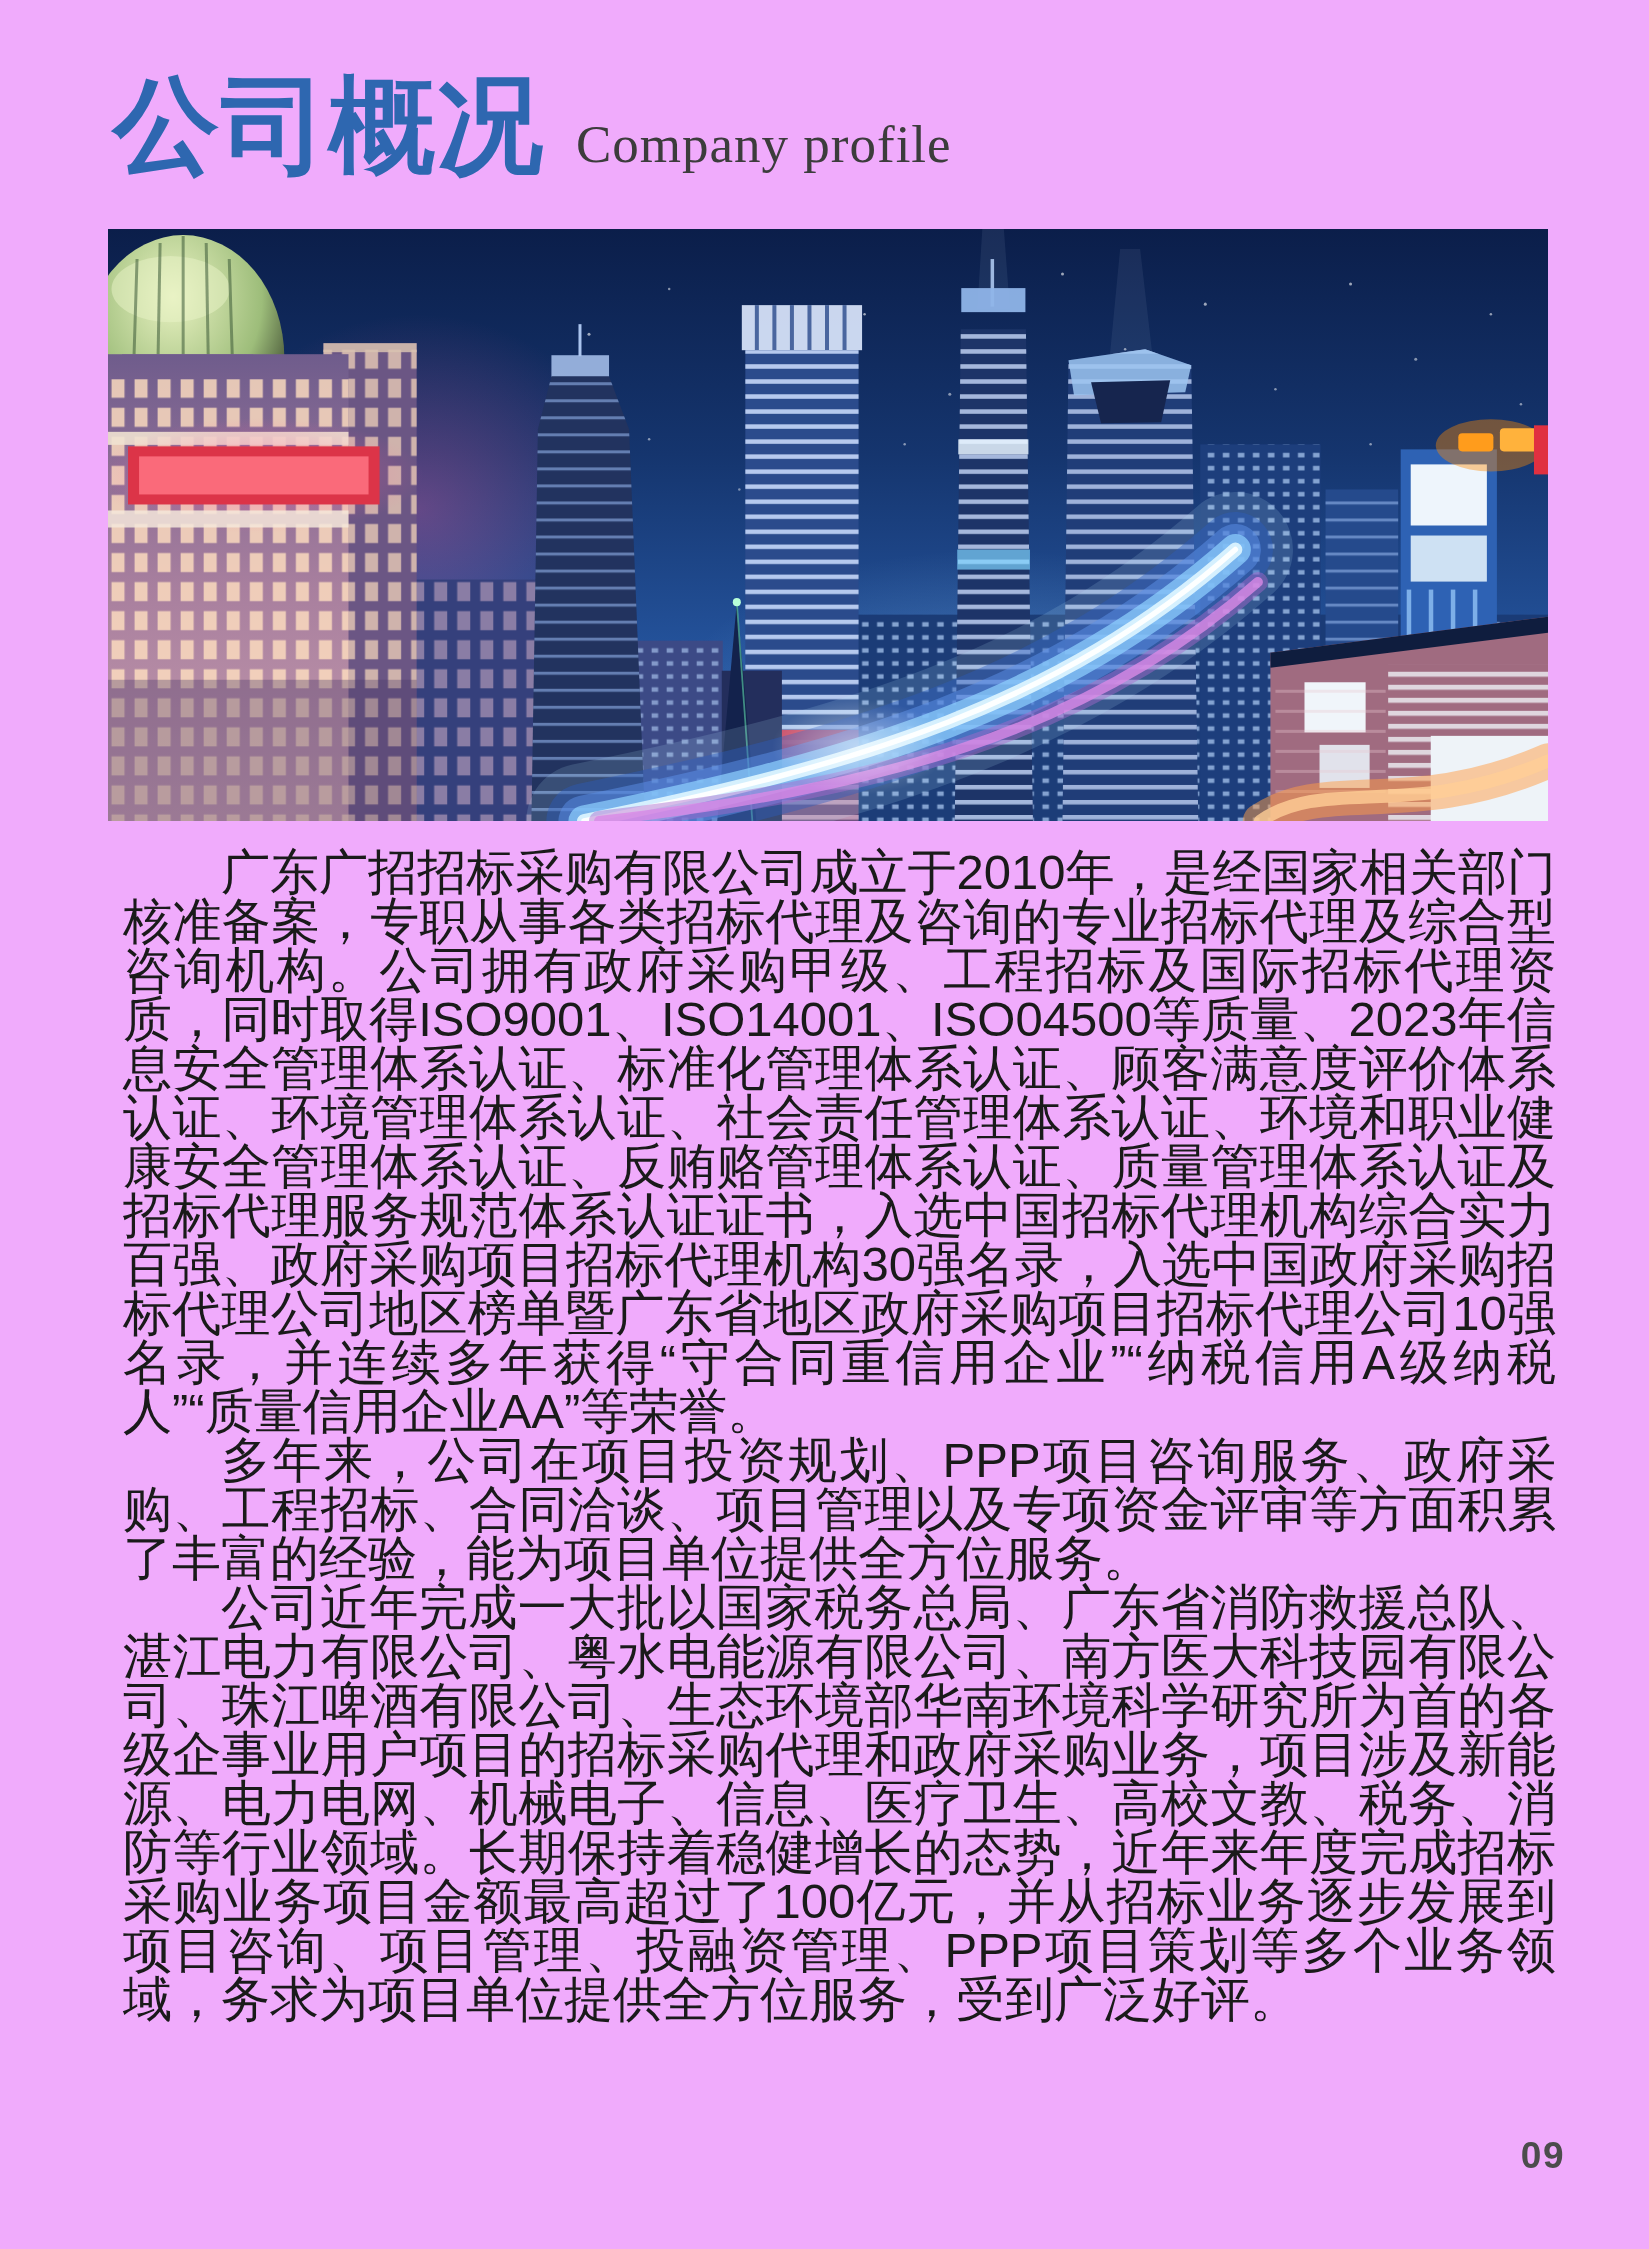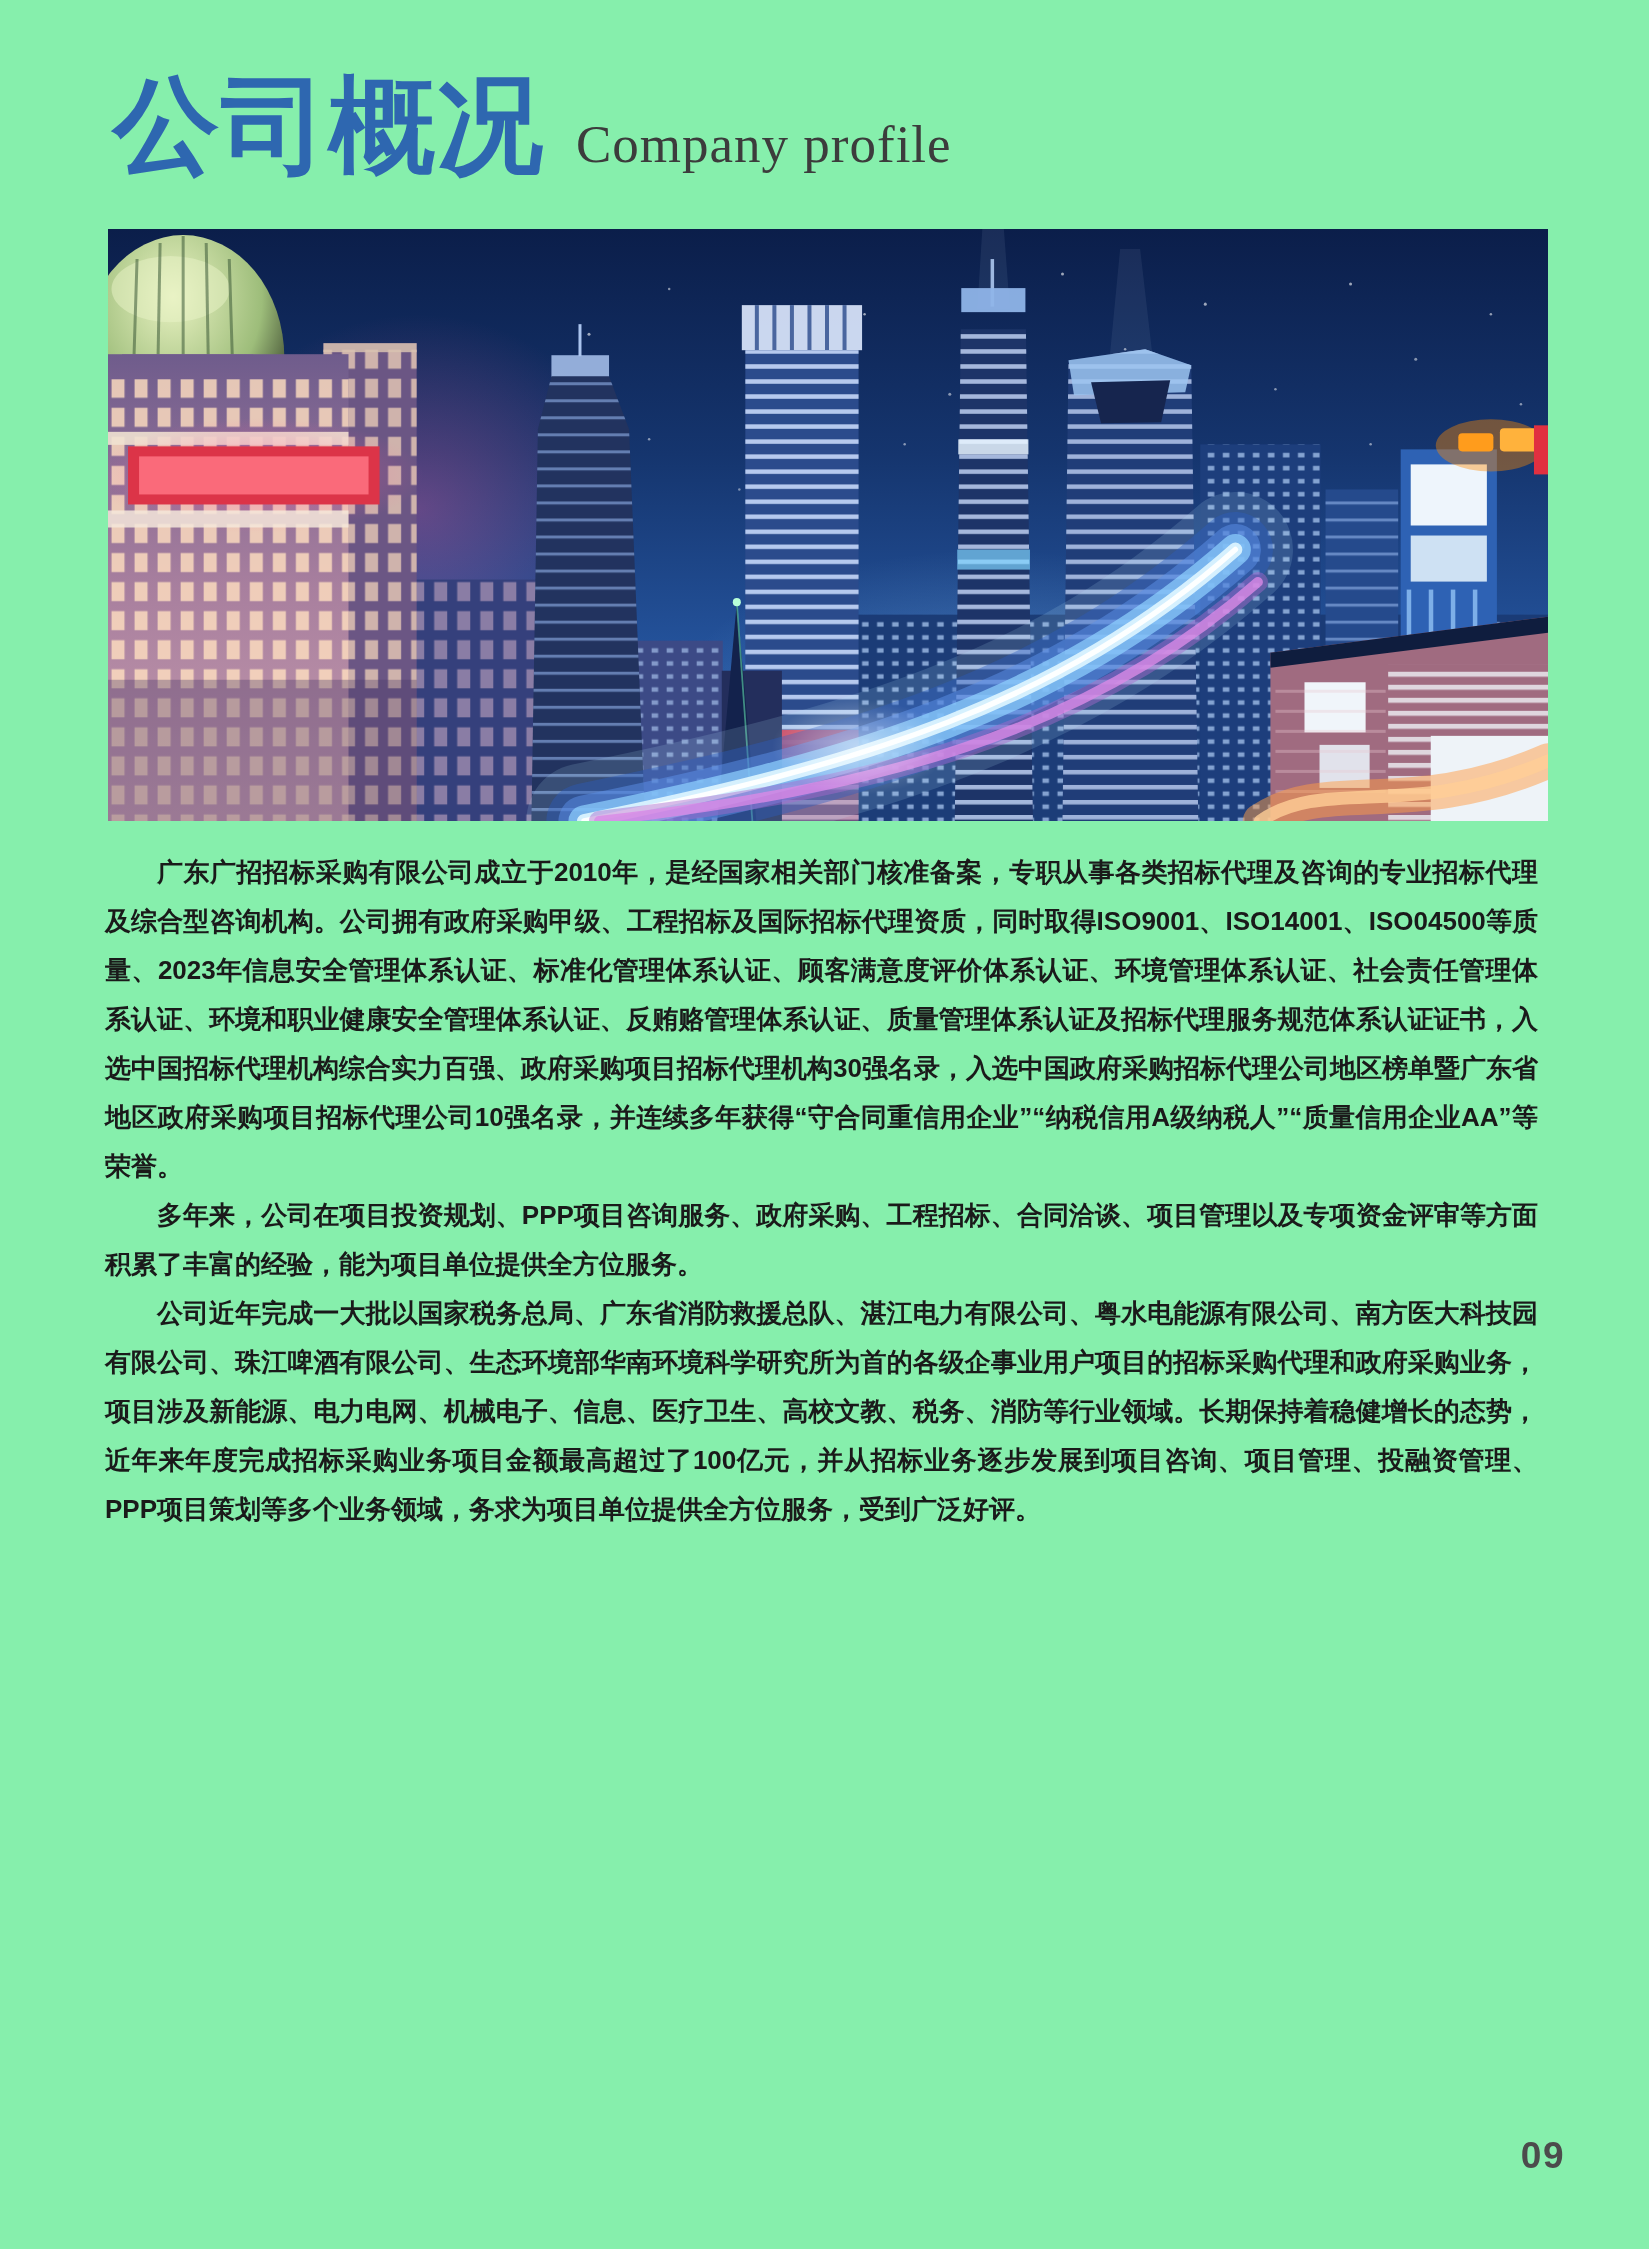--- a/index.html
+++ b/index.html
@@ -1,19 +1,19 @@
 <!DOCTYPE html>
 <html style="--title-blue: #2e67b0; --title-en-gray: #3c3c3c; --body-text: #1a1a1a; --page-number-gray: #4c4c4c;font-size:8px"><head>
 <meta charset="utf-8">
 <style>
   html,body{margin:0;padding:0;background:#ffffff;}
   .page{
     position:relative;
     width:1649px;height:2250px;
-    background:#86efac;
+    background:#f0abfc;
     overflow:hidden;
     font-family:"Liberation Sans", sans-serif;
   }
   .title-row{
     position:absolute;left:113px;top:74px;
     display:flex;align-items:baseline;gap:31px;
     white-space:nowrap;
   }
   .title-cn{
     font-family:"Liberation Serif", serif;
@@ -30,23 +30,23 @@
     letter-spacing:1px;
     color:var(--title-en-gray,#3c3c3c);
     line-height:1;
   }
   .hero{
     position:absolute;left:108px;top:229px;
     width:1440px;height:592px;margin:0;padding:0;
   }
   .hero svg{display:block;width:100%;height:100%;}
   .content{
-    position:absolute;left:105px;top:848px;width:1433px;
-    font-size:26px;line-height:49px;
-    font-weight:bold;
+    position:absolute;left:123px;top:848px;width:1433px;
+    font-size:49px;line-height:49px;
+    font-weight:normal;
     color:var(--body-text,#1a1a1a);
     text-align:justify;
   }
   .content p{margin:0;text-indent:2em;}
   .page-number{
     position:absolute;top:2135px;right:84px;
     font-size:37px;font-weight:bold;letter-spacing:1.5px;
     color:var(--page-number-gray,#4c4c4c);
   }
 </style>

